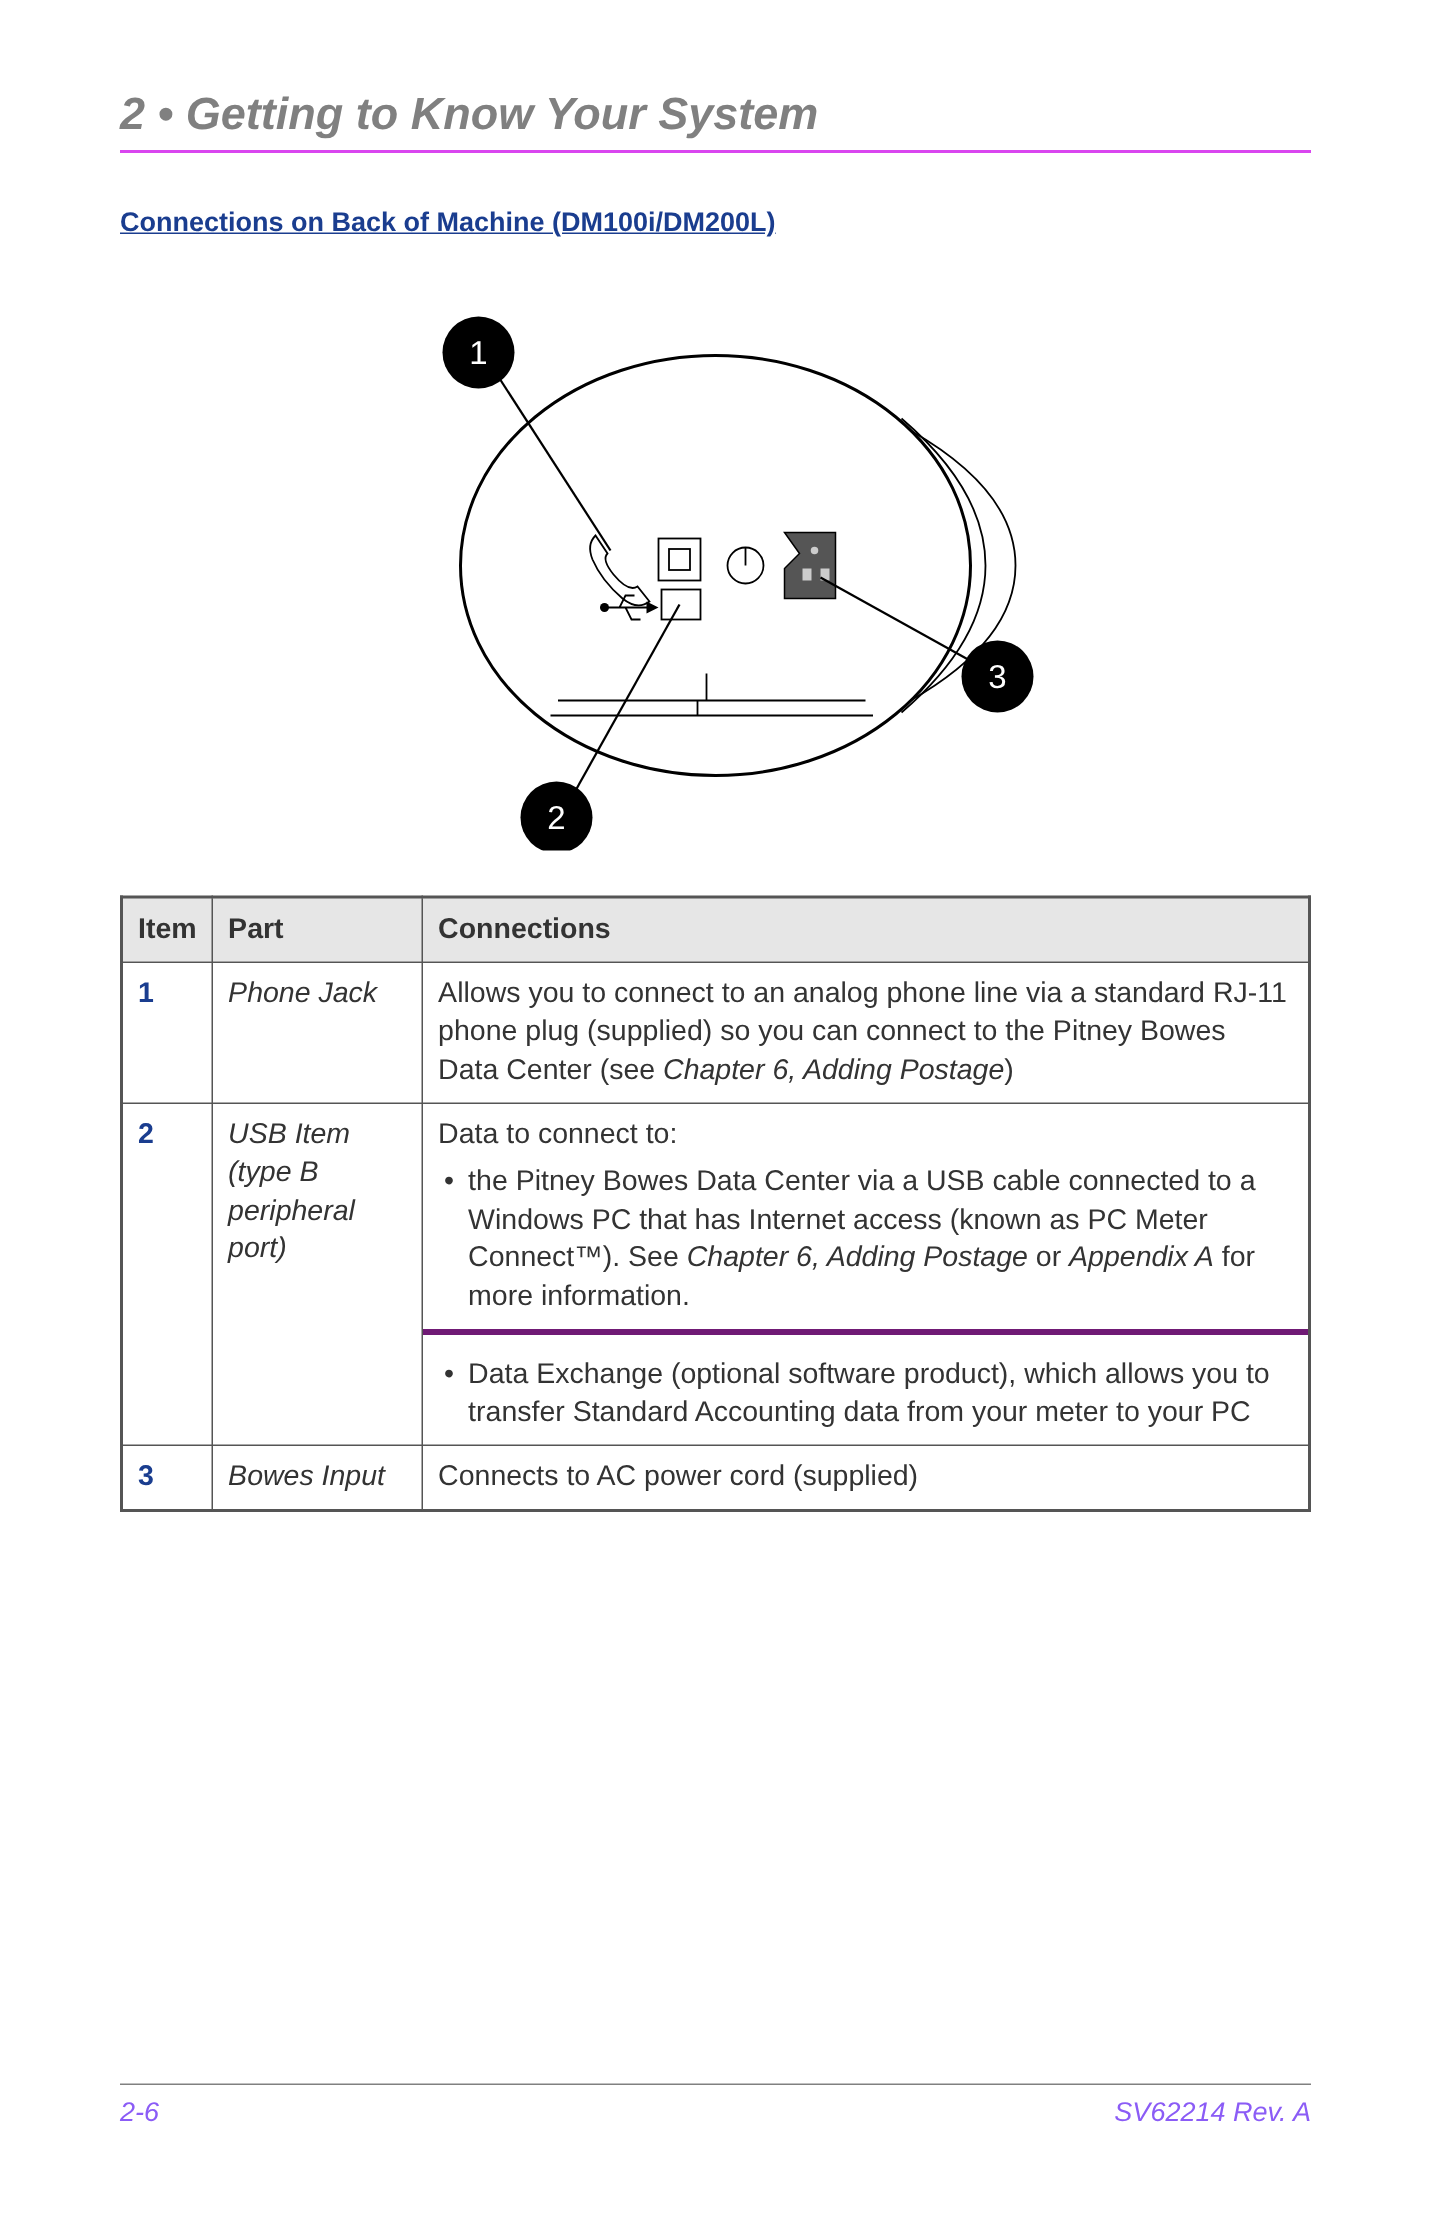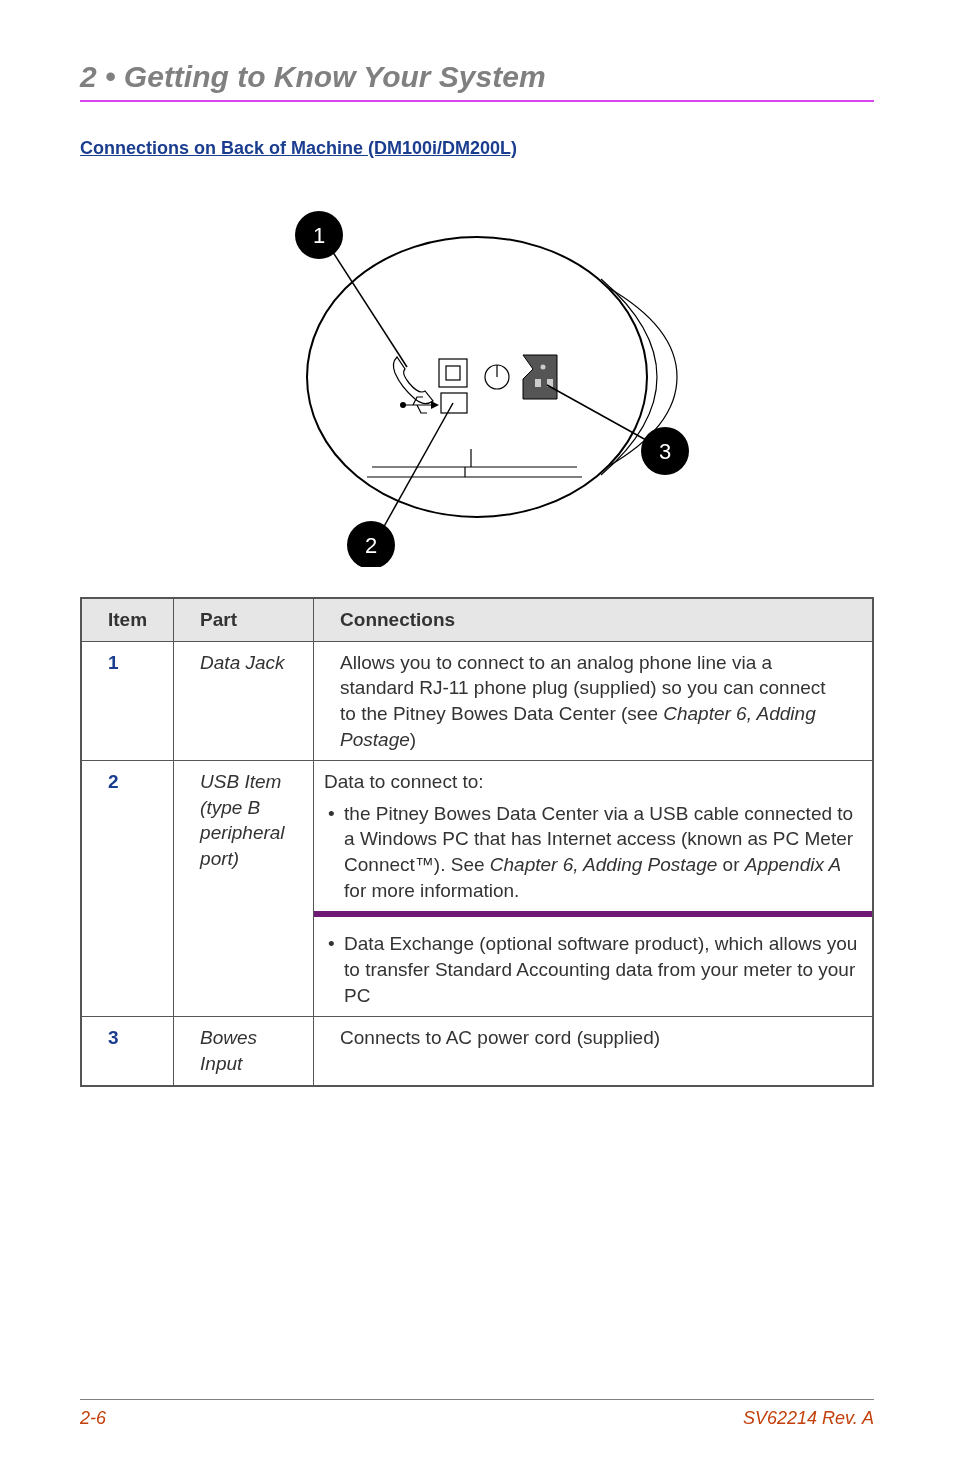--- a/index.html
+++ b/index.html
@@ -38,21 +38,21 @@
       height: 380px;
       position: relative;
     }
     .table {
       width: 100%;
       border-collapse: collapse;
       border: 2px solid #555;
     }
     .table th, .table td {
       border: 1px solid #555;
-      padding: 8px 26px;
+      padding: 8px 10px;
       text-align: left;
       vertical-align: top;
       font-size: 19px;
       line-height: 1.35;
     }
     .table th {
       background: #e6e6e6;
       font-weight: bold;
       color: #333;
     }
@@ -79,29 +79,29 @@
       margin-top: 6px;
     }
     .desc-col li::before {
       content: "•";
       position: absolute;
       left: 4px;
     }
     .italic { font-style: italic; }
     .footer {
       position: absolute;
-      bottom: 46px;
+      bottom: 56px;
       left: 80px;
       right: 80px;
       border-top: 1px solid #808080;
       padding-top: 8px;
       display: flex;
       justify-content: space-between;
       font-style: italic;
-      color: #c2410c;
+      color: #8b5cf6;
       font-size: 18px;
     }
     .callout-circle {
       fill: #000;
     }
     .callout-text {
       fill: #fff;
       font-family: Arial, sans-serif;
       font-size: 22px;
       font-weight: normal;
@@ -188,41 +188,41 @@
   <thead>
     <tr>
       <th class="item-col">Item</th>
       <th class="part-col" style="font-style:normal;">Part</th>
       <th>Connections</th>
     </tr>
   </thead>
   <tbody>
     <tr>
       <td class="item-num">1</td>
-      <td class="part-col">Data Jack</td>
+      <td class="part-col">Phone Jack</td>
       <td class="desc-col">
         <span>Allows you to connect to an analog phone line via a standard RJ-11 phone plug (supplied) so you can connect to the Pitney Bowes Data Center (see </span><span class="italic">Chapter 6, Adding Postage</span><span>)</span>
       </td>
     </tr>
     <tr>
       <td class="item-num">2</td>
       <td class="part-col">
         <span>USB Item</span><br>
         <span>(type B peripheral port)</span>
       </td>
       <td class="desc-col" style="padding:0;">
         <div style="padding:8px 10px;">
           <span>Data to connect to:</span>
           <ul>
             <li>
               <span>the Pitney Bowes Data Center via a USB cable connected to a Windows PC that has Internet access (known as PC Meter Connect™). See </span><span class="italic">Chapter 6, Adding Postage</span><span> or </span><span class="italic">Appendix A</span><span> for more information.</span>
             </li>
           </ul>
         </div>
-        <div style="border-top:6px solid #701a75; padding:8px 10px;">
+        <div style="border-top:4px solid #701a75; padding:8px 10px;">
           <ul>
             <li>Data Exchange (optional software product), which allows you to transfer Standard Accounting data from your meter to your PC</li>
           </ul>
         </div>
       </td>
     </tr>
     <tr>
       <td class="item-num">3</td>
       <td class="part-col">Bowes Input</td>
       <td class="desc-col">Connects to AC power cord (supplied)</td>

